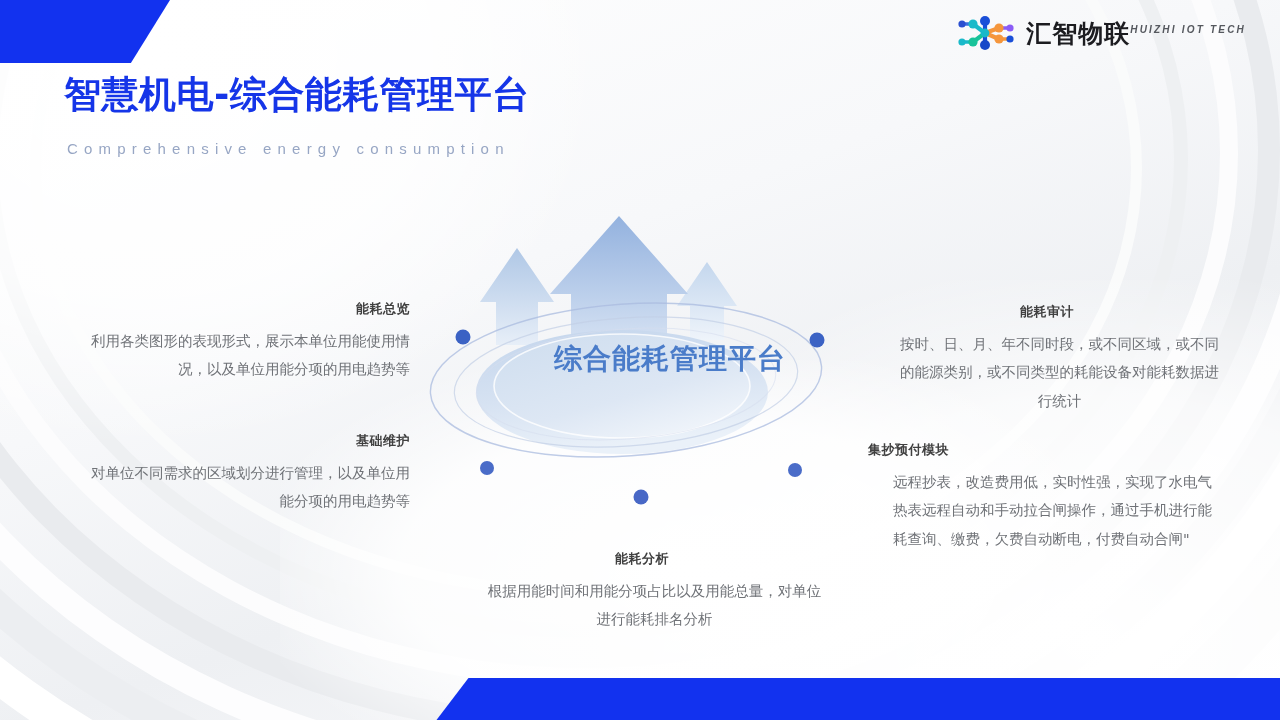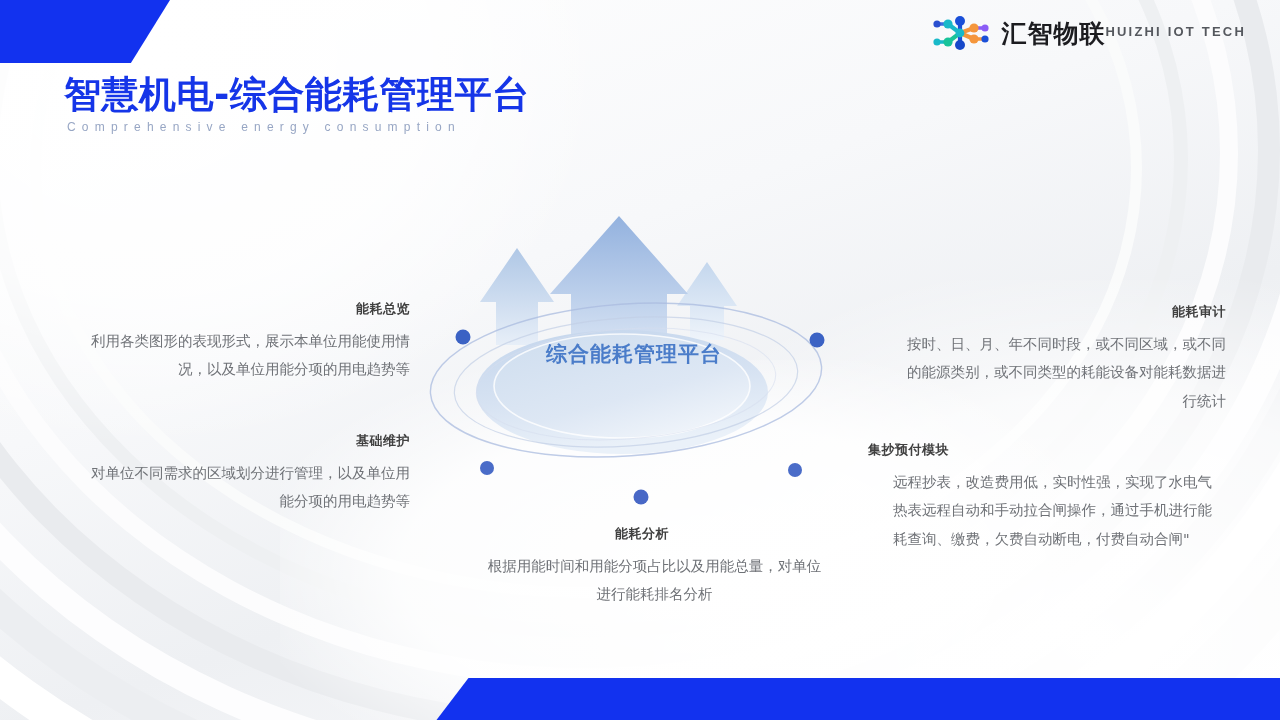--- a/index.html
+++ b/index.html
@@ -126,67 +126,68 @@
   .logo-text { display: flex; line-height: 1; }
   .logo-cn {
     font-size: 25px;
     font-weight: 700;
     color: #1c1c20;
     letter-spacing: 1px;
     font-family: "DejaVu Sans", "Liberation Sans", sans-serif;
   }
   .logo-en {
     margin-top: 4px;
-    font-size: 13px;
-    font-weight: 700;
+    font-size: 10px;
+    font-weight: 700;
+    font-style: italic;
     color: #55585e;
     letter-spacing: 2.2px;
     font-family: "Liberation Sans", sans-serif;
   }
 
   
   .headline {
     position: absolute;
     left: 64px; top: 70px;
   }
   .headline-main {
     font-size: 37px;
     font-weight: 700;
     color: #1535e8;
     letter-spacing: 0.5px;
     white-space: nowrap;
     font-family: "DejaVu Sans", "Liberation Sans", sans-serif;
   }
   .headline-sub {
-    margin-top: 0;
+    margin-top: 20px;
     margin-left: 3px;
-    font-size: 12px;
+    font-size: 15px;
     color: #97a6c4;
     letter-spacing: 6.2px;
     white-space: nowrap;
     font-family: "Liberation Sans", sans-serif;
   }
 
   
   .graphic {
     position: absolute;
     left: 400px;
     top: 210px;
     width: 500px;
     height: 320px;
   }
   .graphic svg { display:block; }
 
   .center-label {
     position: absolute;
-    left: 384px;
+    left: 420px;
     top: 340px;
     width: 500px;
     text-align: center;
-    font-size: 21px;
+    font-size: 28px;
     font-weight: 700;
     color: #4a7cc9;
     letter-spacing: 1px;
     font-family: "DejaVu Sans", "Liberation Sans", sans-serif;
   }
 
   
   .tblock { position: absolute; }
   .t-title {
     font-size: 13px;
@@ -199,23 +200,23 @@
   .t-body {
     font-size: 14.5px;
     color: #6f7277;
     line-height: 1.95;
     font-family: "DejaVu Sans", "Liberation Sans", sans-serif;
     margin-left: 25px;
   }
 
   .block-left-1 { left: 58px; top: 300px; width: 352px; text-align: right; }
   .block-left-2 { left: 58px; top: 432px; width: 352px; text-align: right; }
-  .block-right-1 { left: 868px; top: 303px; width: 358px; text-align: right; }
+  .block-right-1 { left: 868px; top: 303px; width: 358px; text-align: center; }
   .block-right-2 { left: 868px; top: 441px; width: 358px; text-align: left; }
-  .block-bottom  { left: 462px; top: 525px; width: 360px; text-align: center; }
+  .block-bottom  { left: 462px; top: 550px; width: 360px; text-align: center; }
   .block-bottom .t-title { text-align: center; }
   .block-left-1 .t-title, .block-left-2 .t-title { text-align: right; }
 </style>
 </head>
 <body>
 
 <div id="slide">
 
   <div class="bg-layer">
     <div class="bg-base"></div>

